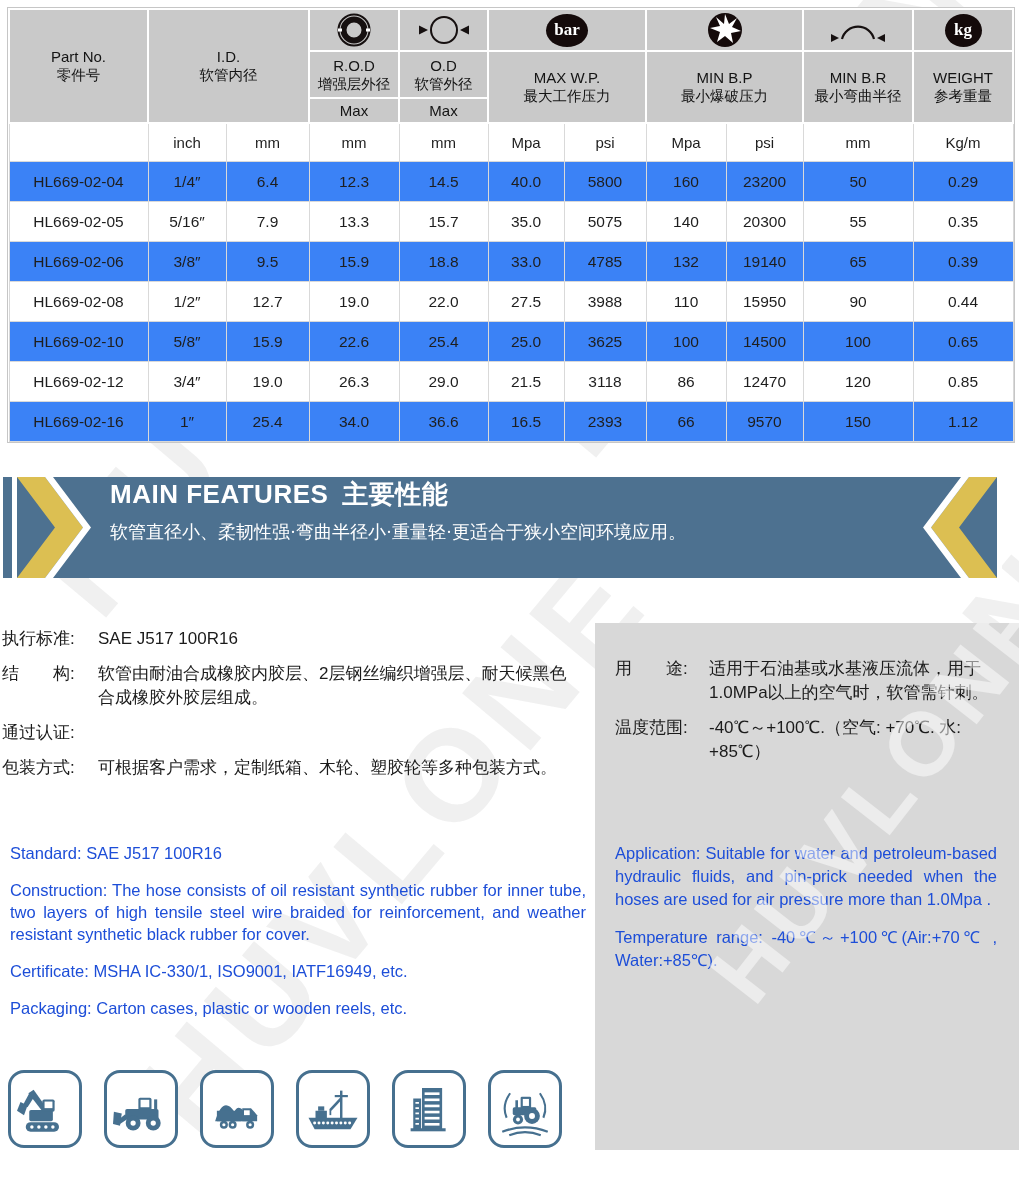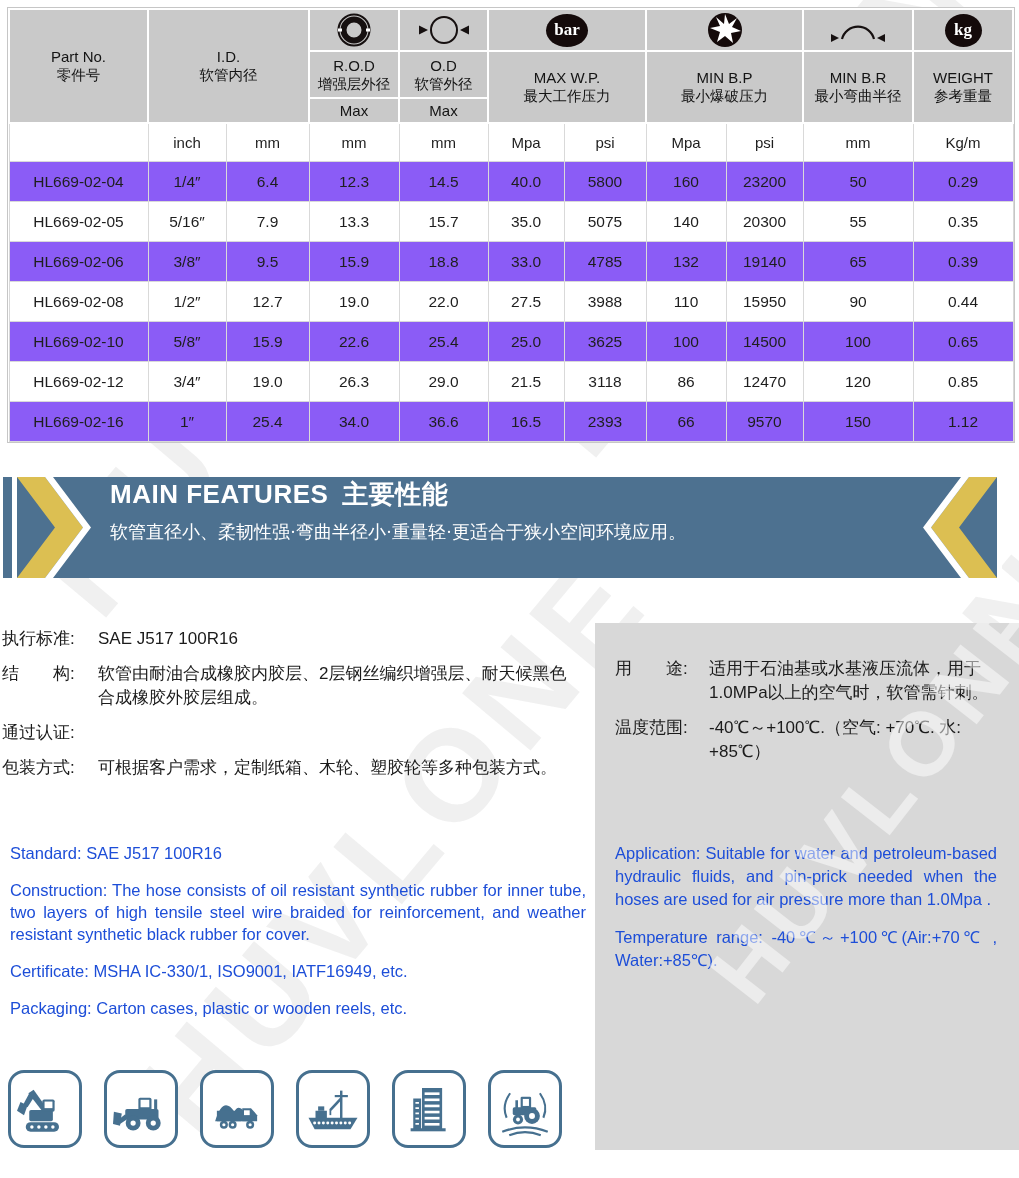--- a/index.html
+++ b/index.html
@@ -10,21 +10,21 @@
       color:#dcdcdc;opacity:.42;transform:rotate(-50deg);white-space:nowrap;z-index:0;
       pointer-events:none;}
   
   .tablewrap{position:absolute;left:8px;top:8px;z-index:1;}
   table.spec{border-collapse:collapse;table-layout:fixed;width:1004px;outline:1px solid #c6c6c6;}
   table.spec th{background:#c9c9c9;border:2px solid #ffffff;font-weight:400;color:#141414;
                 padding:0;text-align:center;vertical-align:middle;}
   table.spec td{border:1px solid #d9d9d9;background:#fff;text-align:center;vertical-align:middle;
                 font-size:15.5px;color:#1e1e1e;height:39px;padding:0;}
   tr.units-row td{height:37px;font-size:15px;}
-  tr.drow.stripe td{background:#8b5cf6;}
+  tr.drow.stripe td{background:#3b82f6;}
   .h-en{display:block;font-size:15px;line-height:19px;}
   .h-cn{display:block;font-size:14.5px;line-height:19px;}
   th.iconcell{height:40px;}
   th.labelcell{height:45px;}
   th.maxcell{height:23px;font-size:15px;}
   .badge{display:inline-flex;align-items:center;justify-content:center;background:#140a0a;
          color:#fff;border-radius:50%;font-family:"Liberation Serif",serif;font-weight:700;}
   .badge.bar{width:42px;height:33px;font-size:17px;}
   .badge.kg{width:37px;height:33px;font-size:17px;}
   .icn{display:block;margin:0 auto;}

